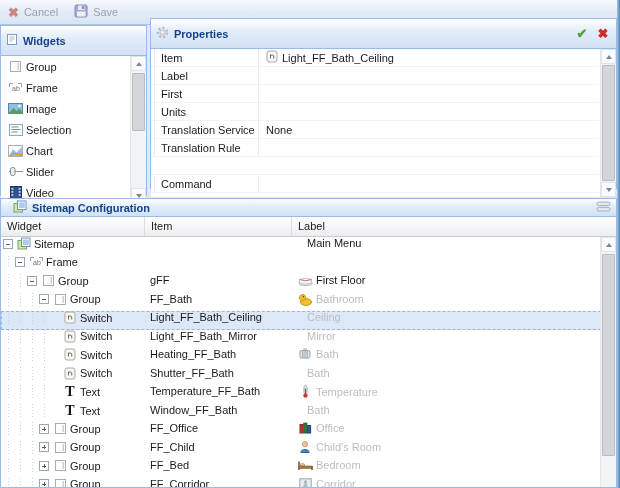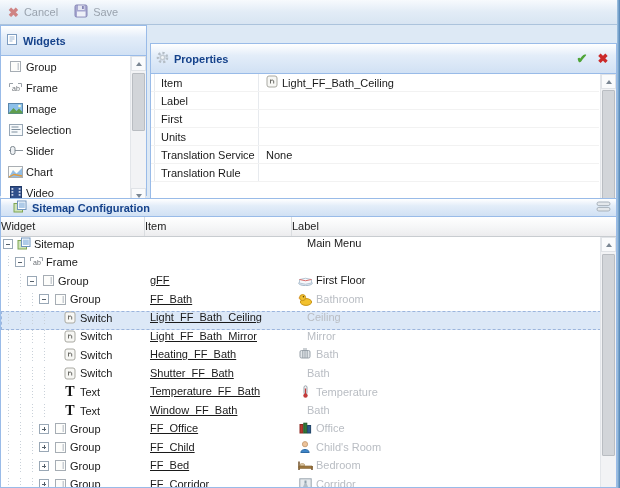--- a/index.html
+++ b/index.html
@@ -10,21 +10,21 @@
   
   .toolbar { position:absolute; left:0; top:0; width:617px; height:25px; display:flex; align-items:center;
     gap:16px; padding-left:8px; background:linear-gradient(180deg,#f7fafd,#e2ecf6 50%,#d8e5f2);
     border-bottom:1px solid #abc3dc; }
   .tbtn { display:flex; align-items:center; gap:5px; color:#9aa3ae; cursor:default; }
   .xic-dis { color:#cf8484; font-weight:bold; font-size:13px; line-height:1; }
 
   
   .panel { position:absolute; background:#fff; border:1px solid #99bbe8; }
   .widgets { left:0; top:25px; width:147px; height:171px; }
-  .props   { left:150px; top:43px; width:467px; height:171px; }
+  .props   { left:150px; top:18px; width:467px; height:171px; }
   .smap    { left:0; top:198px; width:617px; height:290px; }
   .phead { height:30px; display:flex; align-items:center; gap:5px; padding:0 5px;
     background:linear-gradient(180deg,#ffffff,#e3edf9 40%,#d1e1f4); border-bottom:1px solid #99bbe8;
     color:#15428b; font-weight:bold; }
   .smap > .phead { height:18px;padding-left:12px; }
   .sp { flex:1; }
   .hact { width:16px; text-align:center; font-size:13px; font-weight:bold; line-height:1; cursor:pointer; }
   .ck { color:#4ea437; } .hx { color:#cc2a2a; }
 
   
@@ -44,27 +44,27 @@
   
   .pgrid { position:relative; height:148px; background:#fff; }
   .prow { height:18px; display:flex; align-items:stretch; border-bottom:1px solid #f2f2f2; margin-right:17px; }
   .plab { width:105px; margin-left:3px; padding-left:6px; display:flex; align-items:center;
     border-left:1px solid #e7eaee; border-right:1px solid #e7eaee; }
   .pval { flex:1; padding-left:7px; display:flex; align-items:center; gap:4px; }
 
   
   .ghead { position:absolute; left:0; top:18px; right:0; height:20px; display:flex;
     background:linear-gradient(180deg,#ffffff,#f5f6f7 55%,#ececee); border-bottom:1px solid #c8ccd0; color:#222; }
-  .gh { padding-left:0; line-height:19px; border-right:1px solid #dadde0; }
+  .gh { padding-left:6px; line-height:19px; border-right:1px solid #dadde0; }
   .gh.w { width:144px; } .gh.i { width:147px; } .gh.l { flex:1; border-right:none; }
   .tbody { position:absolute; left:0; top:38px; right:0; bottom:0; overflow:hidden; background:#fff; }
   .trow { height:18.5px; display:flex; align-items:flex-start; }
   .trow.sel { background:#dce8f7; outline:1px dashed #9cb5dd; outline-offset:-1px; }
   .cw { width:144px; display:flex; align-items:center; padding-left:2px; overflow:hidden; }
-  .ci { width:147px; padding-left:5px; display:flex; align-items:center; white-space:nowrap;text-decoration:underline; }
+  .ci { width:147px; padding-left:5px; display:flex; align-items:center; white-space:nowrap; }
   .cl { flex:1; display:flex; align-items:center; padding-left:5px; margin-right:1px; white-space:nowrap; }
   .muted { color:#b9bdc3; }
   .g { width:12px; flex:none; align-self:stretch;
     background-image:repeating-linear-gradient(180deg,#c9d1d9 0 1px,transparent 1px 3px);
     background-size:1px 100%; background-position:5px 0; background-repeat:no-repeat; }
   .gl { width:11px; flex:none; }
   .exp { width:10px; height:10px; flex:none; border:1px solid #9aa8b6; background:#fff; margin-right:3px; position:relative; cursor:pointer; }
   .exp::before { content:""; position:absolute; left:2px; right:2px; top:4px; height:1px; background:#55606b; }
   .exp.plus::after { content:""; position:absolute; top:2px; bottom:2px; left:4px; width:1px; background:#55606b; }
   .nic { width:16px; margin-right:2px; display:flex; align-items:center; justify-content:center; flex:none; }
@@ -138,36 +138,36 @@
         <span class="wic">
             <svg width="14" height="12">
               <rect x="0.5" y="0.5" width="13" height="11" fill="#f7fafc" stroke="#98a7b5"></rect>
               <path d="M2.5 3 h7 M2.5 5.5 h9 M2.5 8 h6" stroke="#7e8f9e"></path>
             </svg>
           </span>
         <span>Selection</span>
       </div>
       <div class="witem">
         <span class="wic">
-            <svg width="16" height="11">
-              <path d="M1 5.5 H15" stroke="#8b949d"></path>
-              <rect x="2.5" y="1.5" width="4.5" height="8" rx="2" fill="#eef1f4" stroke="#7e8890"></rect>
-            </svg>
-          </span>
-        <span>Slider</span>
-      </div>
-      <div class="witem">
-        <span class="wic">
             <svg width="15" height="12">
               <rect x="0.5" y="0.5" width="14" height="11" fill="#fdfdfa" stroke="#a9aeb3"></rect>
               <path d="M1 11 L5 4 L8.5 7.5 L14 2 V11 Z" fill="#7fb2e0" opacity="0.85"></path>
               <path d="M1 11 L6 8.5 L14 10" stroke="#e09a3c" fill="none" stroke-width="1.3"></path>
             </svg>
           </span>
         <span>Chart</span>
+      </div>
+      <div class="witem">
+        <span class="wic">
+            <svg width="16" height="11">
+              <path d="M1 5.5 H15" stroke="#8b949d"></path>
+              <rect x="2.5" y="1.5" width="4.5" height="8" rx="2" fill="#eef1f4" stroke="#7e8890"></rect>
+            </svg>
+          </span>
+        <span>Slider</span>
       </div>
       <div class="witem">
         <span class="wic">
             <svg width="12" height="13">
               <rect x="0.5" y="0.5" width="11" height="12" fill="#31508c" stroke="#223a68"></rect>
               <g fill="#cdd6e8">
                 <rect x="1.5" y="2" width="1.8" height="1.8"></rect>
                 <rect x="1.5" y="5" width="1.8" height="1.8"></rect>
                 <rect x="1.5" y="8" width="1.8" height="1.8"></rect>
                 <rect x="8.7" y="2" width="1.8" height="1.8"></rect>

